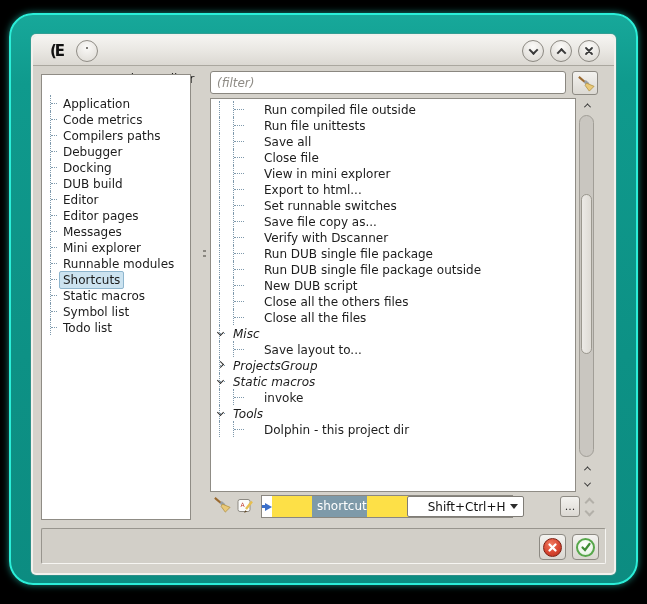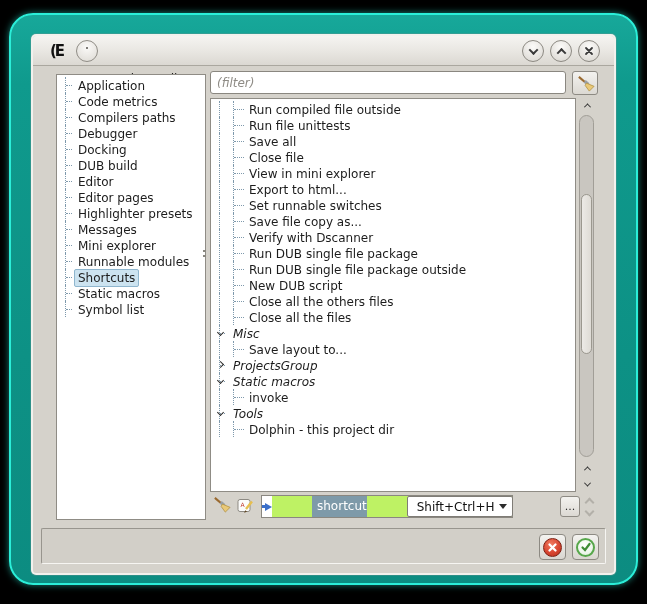--- a/index.html
+++ b/index.html
@@ -22,36 +22,36 @@
   .title{position:absolute;left:76px;top:0;height:30px;line-height:30px;font-size:12px;color:#1d1d1d;margin-top:28px;}
   .winbtn{position:absolute;top:4px;width:22px;height:22px;border-radius:50%;
           background:radial-gradient(circle at 50% 30%,#fcfbf9,#d8d5cf);border:1px solid #8d8a83;
           display:flex;align-items:center;justify-content:center;}
   .winbtn.minb{left:489px}.winbtn.maxb{left:517px}.winbtn.closeb{left:545px}
   .cv{display:inline-block;width:7px;height:7px;border-right:2px solid #3a3a3a;border-bottom:2px solid #3a3a3a;}
   .cv.down{transform:rotate(45deg) translate(-1px,-1px);}
   .cv.up{transform:rotate(-135deg) translate(-1px,-1px);}
   
   .panel{background:#fff;border:1px solid #8f8c85;}
-  .sidebar-panel{position:absolute;left:23px;top:38px;width:150px;height:446px;padding-top:2px;overflow:hidden;}
+  .sidebar-panel{position:absolute;left:8px;top:38px;width:150px;height:446px;padding-top:20px;overflow:hidden;}
   .tree-panel{position:absolute;left:177px;top:62px;width:366px;height:394px;padding-top:2px;overflow:hidden;}
   .splitter{position:absolute;left:168px;top:38px;width:8px;height:446px;}
   .splitter .dots{position:absolute;left:2px;top:176px;width:3px;height:10px;
     background:repeating-linear-gradient(180deg,#8a8780 0 2px,transparent 2px 5px);}
   
   .side-row,.tree-row{position:relative;height:16px;line-height:16px;font-size:12px;color:#1c1c1c;white-space:nowrap;cursor:default;}
   .vguide{position:absolute;top:0;height:16px;border-left:1px dotted #7e99ac;}
   .g1{left:8px}.g2{left:22px}
   .hline{position:absolute;top:8px;border-top:1px dotted #7e99ac;}
   .tree-row.lvl2 .hline{left:23px;width:10px;}
   .tree-row.lvl1 .hline{left:9px;width:5px;}
   .side-row .hline{left:9px;width:6px;}
   .row-label{display:inline-block;padding:0 3px;border:1px solid transparent;border-radius:2px;}
   .side-row .row-label{margin-left:17px;}
-  .tree-row.lvl2 .row-label{margin-left:34px;}
+  .tree-row.lvl2 .row-label{margin-left:49px;}
   .tree-row.lvl1 .row-label{margin-left:18px;font-style:italic;}
   .row-label.sel{background:#cce3f0;border-color:#8fb6ce;text-align:center;}
   .chev{position:absolute;left:7px;top:5px;width:8px;height:8px;}
   .chev i{display:block;width:5px;height:5px;border-right:1.6px solid #2c2c2c;border-bottom:1.6px solid #2c2c2c;}
   .chev.down i{transform:rotate(45deg);}
   .chev.right i{transform:rotate(-45deg);}
   
   .filter{position:absolute;left:177px;top:35px;width:356px;height:23px;border:1px solid #8a8780;
           border-radius:3px;background:#fff;font-size:12px;font-style:italic;color:#6b6964;padding:0 6px;outline:none;}
   .filter::placeholder{color:#8e8b85;font-style:italic;}
@@ -62,28 +62,28 @@
   .scrollbar{position:absolute;left:544px;top:62px;width:20px;height:394px;}
   .sb-arrow{position:absolute;left:0;width:20px;height:14px;display:flex;align-items:center;justify-content:center;}
   .sb-arrow .cv{width:5px;height:5px;border-width:1.6px;border-color:#2c2c2c;}
   .sb-track{position:absolute;left:2px;top:17px;width:15px;height:342px;background:#c9c6c0;
             border:1px solid #a19e97;border-radius:8px;}
   .sb-thumb{position:absolute;left:1px;top:78px;width:11px;height:160px;background:linear-gradient(90deg,#eceae6,#dedbd5);
             border:1px solid #9b988f;border-radius:6px;}
   
   .prop-icon{position:absolute;background:none;border:none;}
   .prop-grid{position:absolute;left:228px;top:459px;width:252px;height:23px;border:1px solid #8a8780;
-             background:#bef264;display:flex;align-items:stretch;gap:40px;}
+             background:#fde047;display:flex;align-items:stretch;gap:40px;}
   .arrow-cell{width:20px;display:flex;align-items:center;justify-content:center;background:#fff;}
   .blue-arrow{width:0;height:0;border-left:7px solid #3b6fc9;border-top:4px solid transparent;border-bottom:4px solid transparent;}
   .blue-arrow-tail{width:4px;height:3px;background:#3b6fc9;margin-right:-1px;}
   .name-cell{width:74px;background:#7e9aa9;color:#fff;font-size:12px;line-height:21px;padding-left:5px;}
   .value-combo{flex:1;border:1px solid #7f7c76;border-radius:2px;margin:0;background:#fff;
                display:flex;align-items:center;font-size:12px;color:#111;}
-  .value-text{flex:1;padding-left:9px;}
+  .value-text{flex:1;padding-left:20px;}
   .combo-arrow-zone{width:17px;align-self:stretch;display:flex;align-items:center;justify-content:center;}
   .combo-arrow{width:0;height:0;border-left:4px solid transparent;border-right:4px solid transparent;border-top:5px solid #2c2c2c;}
   .more-btn{left:527px;top:460px;width:20px;height:21px;font-size:11px;color:#2c2c2c;}
   .pg-scroll{position:absolute;left:549px;top:459px;width:16px;height:24px;}
   .pg-scroll .cv{border-color:#b3b0a9;position:absolute;left:4px;}
   .pg-up{top:4px;transform:rotate(-135deg);}
   .pg-down{top:13px;transform:rotate(45deg);}
   
   .status-bar{position:absolute;left:8px;top:492px;width:565px;height:36px;background:#d2cfc8;border-radius:2px;
               border-top:1px solid #98958e;border-left:1px solid #98958e;
@@ -165,25 +165,20 @@
     <span class="hline"></span>
     <span class="row-label">Editor</span>
   </div>
 
   <div class="side-row">
     <span class="vguide g1"></span>
     <span class="hline"></span>
     <span class="row-label">Editor pages</span>
   </div>
 
-  <div class="side-row">
-    <span class="vguide g1"></span>
-    <span class="hline"></span>
-    <span class="row-label">Highlighter presets</span>
-  </div>
 
   <div class="side-row">
     <span class="vguide g1"></span>
     <span class="hline"></span>
     <span class="row-label">Messages</span>
   </div>
 
   <div class="side-row">
     <span class="vguide g1"></span>
     <span class="hline"></span>
@@ -207,20 +202,25 @@
     <span class="hline"></span>
     <span class="row-label">Static macros</span>
   </div>
 
   <div class="side-row">
     <span class="vguide g1"></span>
     <span class="hline"></span>
     <span class="row-label">Symbol list</span>
   </div>
 
+  <div class="side-row">
+    <span class="vguide g1"></span>
+    <span class="hline"></span>
+    <span class="row-label">Todo list</span>
+  </div>
 </div>
 
     <div class="splitter">
         <span class="dots"></span>
       </div>
 
     <input class="filter" placeholder="(filter)" style="">
     <span class="tool-btn clear-btn">
       <svg width="19" height="19" viewBox="0 0 20 20">
         <line x1="3" y1="3" x2="10" y2="9" stroke="#9a6a30" stroke-width="2.2"></line>

